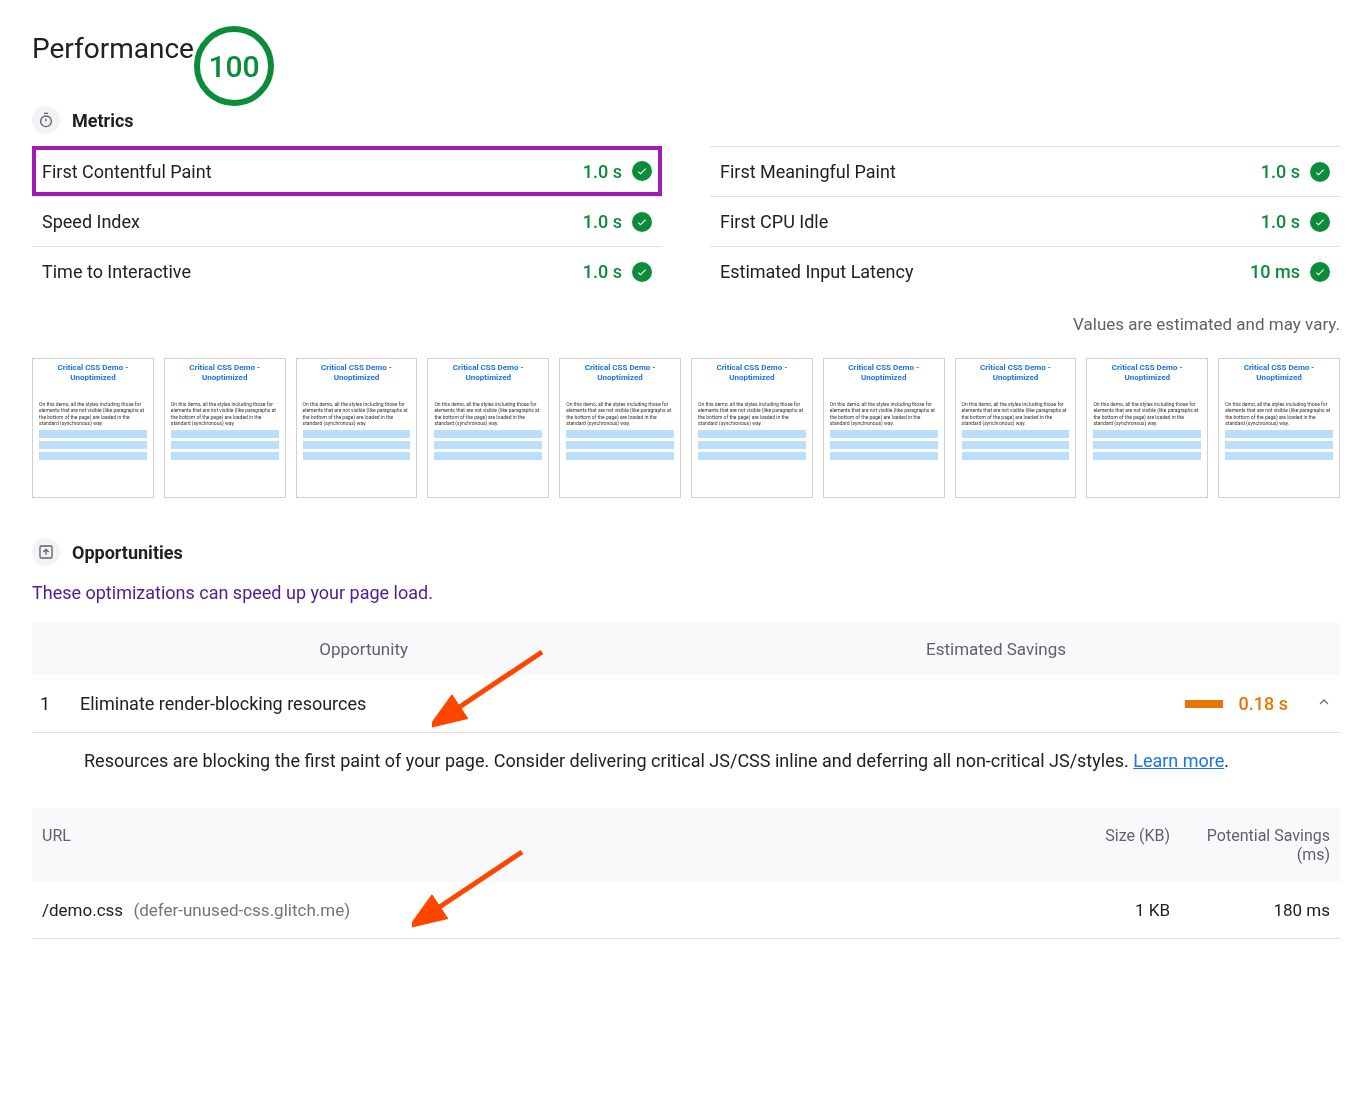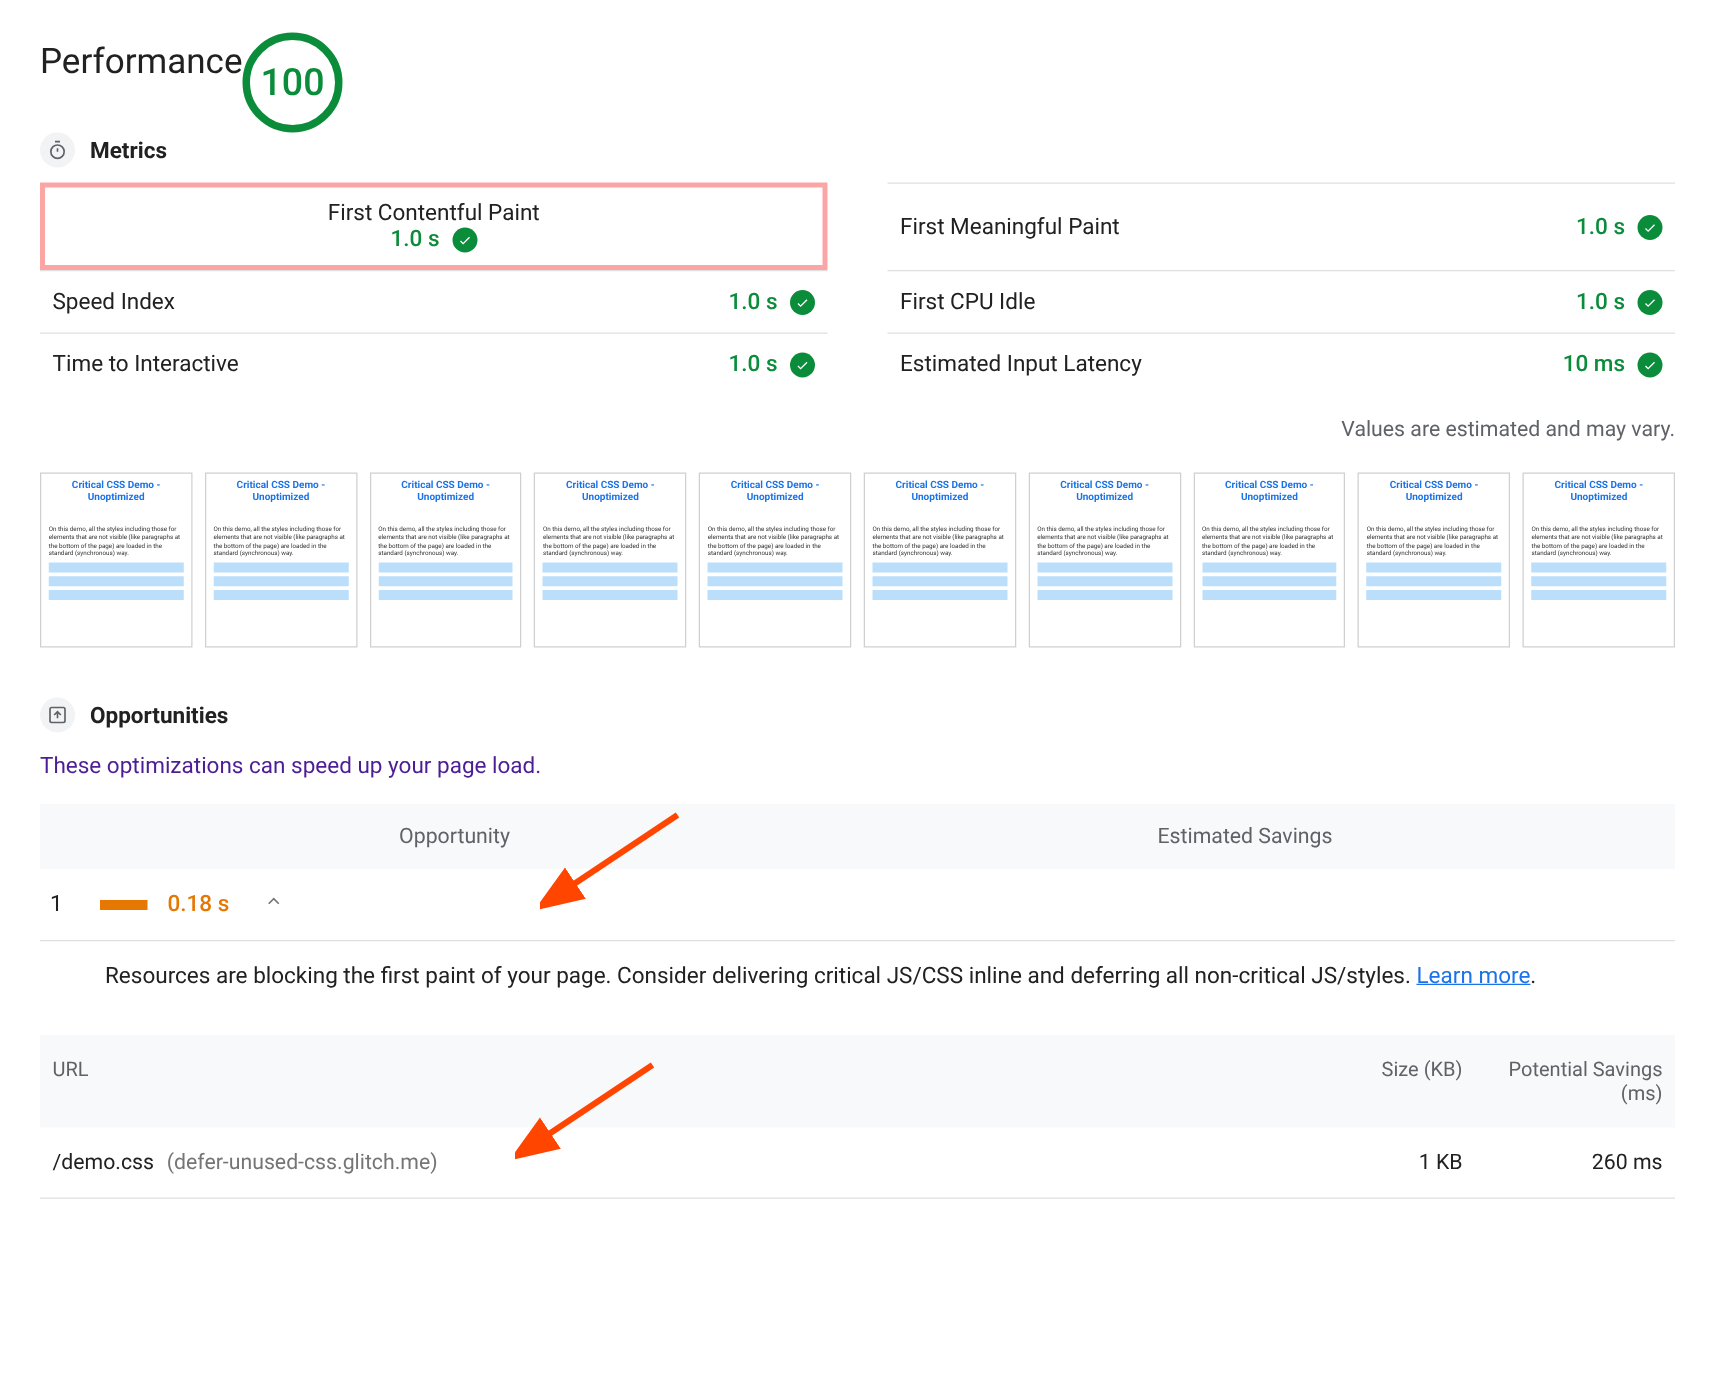--- a/index.html
+++ b/index.html
@@ -64,23 +64,22 @@
 }
 .metric-row {
   display: flex;
   justify-content: space-between;
   align-items: center;
   padding: 14px 10px;
   border-top: 1px solid #e0e0e0;
   font-size: 18px;
 }
 .metric-row.highlighted {
-  border: 4px solid #fca5a5;
+  border: 4px solid #a21caf;
   padding: 10px 6px;
-  flex-direction: column;
 }
 .metric-label {
   color: #212121;
 }
 .metric-value-wrap {
   display: flex;
   align-items: center;
   gap: 10px;
 }
 .metric-value {
@@ -411,20 +410,21 @@
 
 <div class="opportunities-desc">These optimizations can speed up your page load.</div>
 
 <div class="opp-header-row">
   <div class="opp-col-name">Opportunity</div>
   <div class="opp-col-savings">Estimated Savings</div>
 </div>
 
 <div class="opp-row">
   <div class="opp-num">1</div>
+  <div class="opp-name">Eliminate render-blocking resources</div>
   <div class="opp-bar-wrap">
     <div class="opp-bar"></div>
     <div class="opp-time">0.18 s</div>
     <div class="chevron-up">
       <svg width="16" height="16" viewBox="0 0 24 24" fill="none" stroke="#757575" stroke-width="2">
             <path d="M6 15l6-6 6 6"></path>
           </svg>
     </div>
   </div>
 </div>
@@ -439,21 +439,21 @@
     <div class="res-url">URL</div>
     <div class="res-size">Size (KB)</div>
     <div class="res-savings">Potential Savings (ms)</div>
   </div>
   <div class="resource-row">
     <div class="res-url">
       <span class="res-path">/demo.css</span>
       <span class="res-host">(defer-unused-css.glitch.me)</span>
     </div>
     <div class="res-size">1 KB</div>
-    <div class="res-savings">260 ms</div>
+    <div class="res-savings">180 ms</div>
   </div>
 </div>
 
 <svg class="arrow-overlay arrow1" width="120" height="90">
   <defs>
         <marker id="ah1" markerWidth="10" markerHeight="10" refX="2" refY="3" orient="auto">
           <path d="M0,0 L0,6 L8,3 z" fill="#ff4500"></path>
         </marker>
       </defs>
   <line x1="110" y1="10" x2="20" y2="70" stroke="#ff4500" stroke-width="5" marker-end="url(#ah1)"></line>

